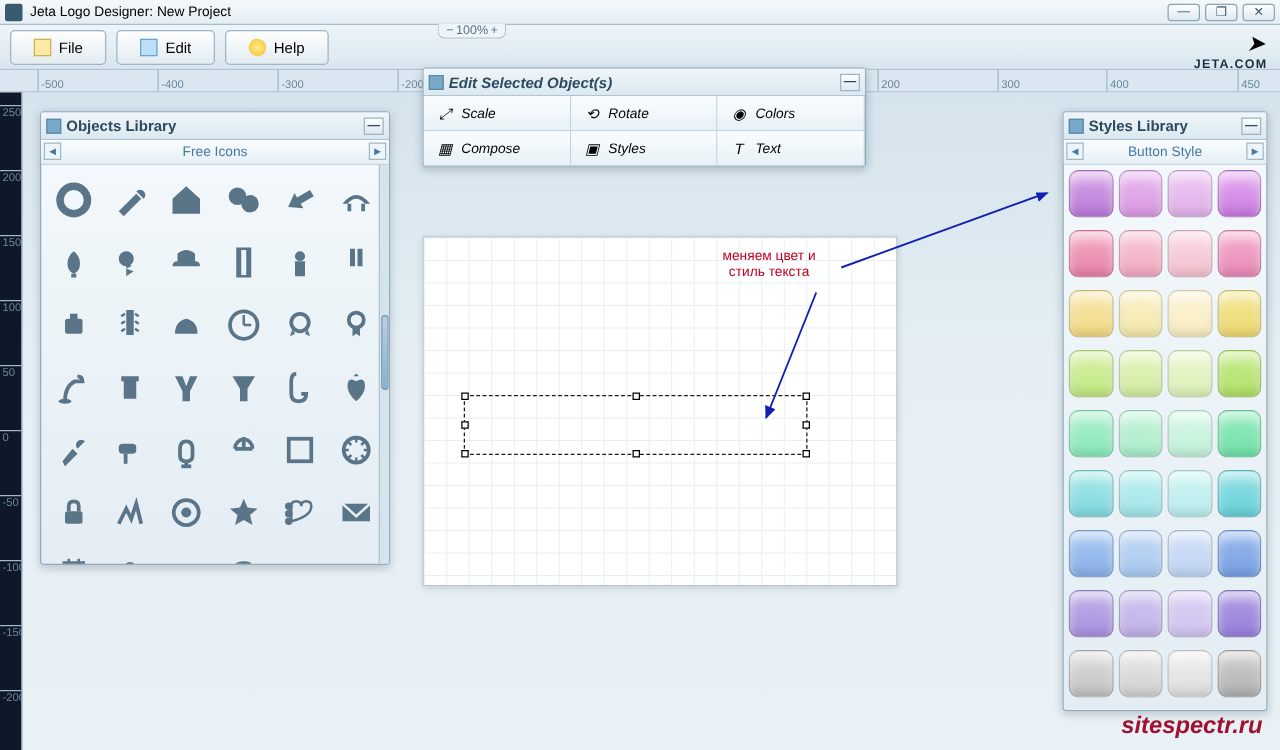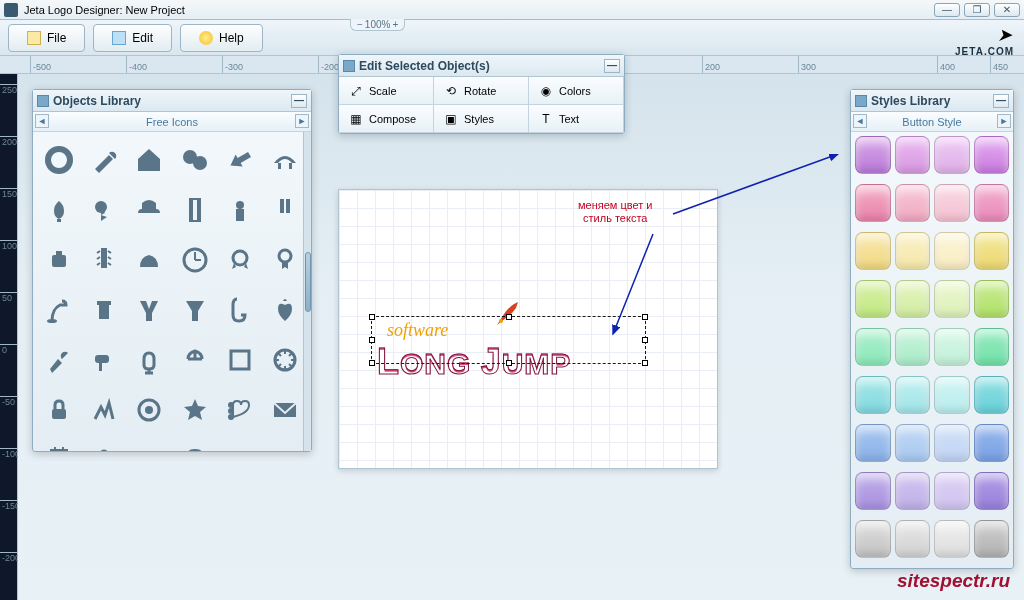--- a/index.html
+++ b/index.html
@@ -50,21 +50,21 @@
 
   
   .panel { position:absolute; background:linear-gradient(#f4f9fc,#e3edf3); border:1px solid #8fadc2; border-radius:3px; box-shadow:0 2px 8px rgba(0,0,0,.2);}
   .panel-header{ height:22px; display:flex; align-items:center; padding:0 4px; font-size:12px; font-weight:bold; color:#2d4a5e; border-bottom:1px solid #b0c4d2; background:linear-gradient(#f0f6fa,#dbe8f1);}
   .panel-header .phi{ width:12px; height:12px; margin-right:4px; background:#7aa8c8; border:1px solid #5a88a8;}
   .panel-header .collapse{ margin-left:auto; width:16px; height:14px; border:1px solid #9eb5c6; background:linear-gradient(#fff,#dce8f0); display:flex; align-items:center; justify-content:center; font-size:10px; cursor:pointer;}
   .panel-sub{ height:20px; display:flex; align-items:center; justify-content:center; font-size:11px; color:#4779a0; background:linear-gradient(#fafdff,#e6f0f6); border-bottom:1px solid #c1d4e0; position:relative;}
   .panel-sub .arrow{ position:absolute; top:2px; width:14px; height:14px; border:1px solid #a0b8c8; background:#eef5fa; display:flex; align-items:center; justify-content:center; font-size:9px; cursor:pointer;}
   .panel-sub .arrow.l{left:2px}.panel-sub .arrow.r{right:2px}
 
-  .edit-panel{ left:320px; top:-20px; width:287px; }
+  .edit-panel{ left:320px; top:-20px; width:355px;font-style:italic; }
   .edit-grid{ display:grid; grid-template-columns:1fr 1fr 1fr; }
   .editbtn{ height:28px; display:flex; align-items:center; gap:6px; padding:0 10px; font-size:11px; border:1px solid #c1d4e0; border-top:none; border-left:none; background:linear-gradient(#fafdff,#e8f1f6); cursor:pointer;}
   .editbtn .ei{ width:14px; height:14px; display:flex; align-items:center; justify-content:center; font-size:12px;}
 
   .obj-panel{ left:14px; top:15px; width:280px; height:363px; }
   .icon-grid{ padding:4px; display:grid; grid-template-columns:repeat(6,1fr); gap:2px; height:calc(100% - 42px); overflow:hidden; position:relative;}
   .icon-cell{ display:flex; align-items:center; justify-content:center; color:#5a7488; font-size:28px; cursor:pointer; height:48px;}
   .icon-cell svg{width:30px;height:30px;fill:#5a7488;}
   .trackbar{ position:absolute; right:-2px; top:0; bottom:0; width:10px; background:#d5e3ec; border-left:1px solid #b0c4d2;}
   .thumb{ position:absolute; left:1px; top:120px; width:6px; height:60px; background:linear-gradient(#b8d0e0,#8cb0c8); border:1px solid #6e94ae; border-radius:3px;}
@@ -119,50 +119,40 @@
 <div class="ruler-h" id="ruler-h">
     <div class="tick" style="left: 30px;">-500</div>
     <div class="tick" style="left: 126px;">-400</div>
     <div class="tick" style="left: 222px;">-300</div>
     <div class="tick" style="left: 318px;">-200</div>
     <div class="tick" style="left: 414px;">-100</div>
     <div class="tick" style="left: 510px;">0</div>
     <div class="tick" style="left: 606px;">100</div>
     <div class="tick" style="left: 702px;">200</div>
     <div class="tick" style="left: 798px;">300</div>
-    <div class="tick" style="left: 937px;">400</div>
+    <div class="tick" style="left: 885px;">400</div>
     <div class="tick" style="left: 990px;">450</div>
   </div>
 
 <div class="workzone">
   <div class="ruler-v" id="ruler-v">
       <div class="tick" style="top: 10px;">250</div>
       <div class="tick" style="top: 62px;">200</div>
       <div class="tick" style="top: 114px;">150</div>
       <div class="tick" style="top: 166px;">100</div>
       <div class="tick" style="top: 218px;">50</div>
       <div class="tick" style="top: 270px;">0</div>
       <div class="tick" style="top: 322px;">-50</div>
       <div class="tick" style="top: 374px;">-100</div>
       <div class="tick" style="top: 426px;">-150</div>
       <div class="tick" style="top: 478px;">-200</div>
     </div>
   <div class="canvas-area">
 
     <div class="canvas">
-      <div class="logo-on-canvas">
-        <div class="rocket">
-          <svg viewBox="0 0 30 30">
-              <path d="M5 25 L12 14 Q16 8 22 4 L26 2 L24 8 Q20 14 14 18 Z" fill="#d84020"></path>
-              <circle cx="9" cy="21" r="2" fill="#f2a000"></circle>
-            </svg>
-        </div>
-        <span class="sw">software</span>
-        <div class="lj"><span class="cap">L</span><span>ONG </span><span class="cap">J</span><span>UMP</span></div>
-      </div>
       <div class="selbox">
         <div class="h tl"></div>
           <div class="h tm"></div>
           <div class="h tr"></div>
         <div class="h ml"></div>
           <div class="h mr"></div>
         <div class="h bl"></div>
           <div class="h bm"></div>
           <div class="h br"></div>
       </div>

